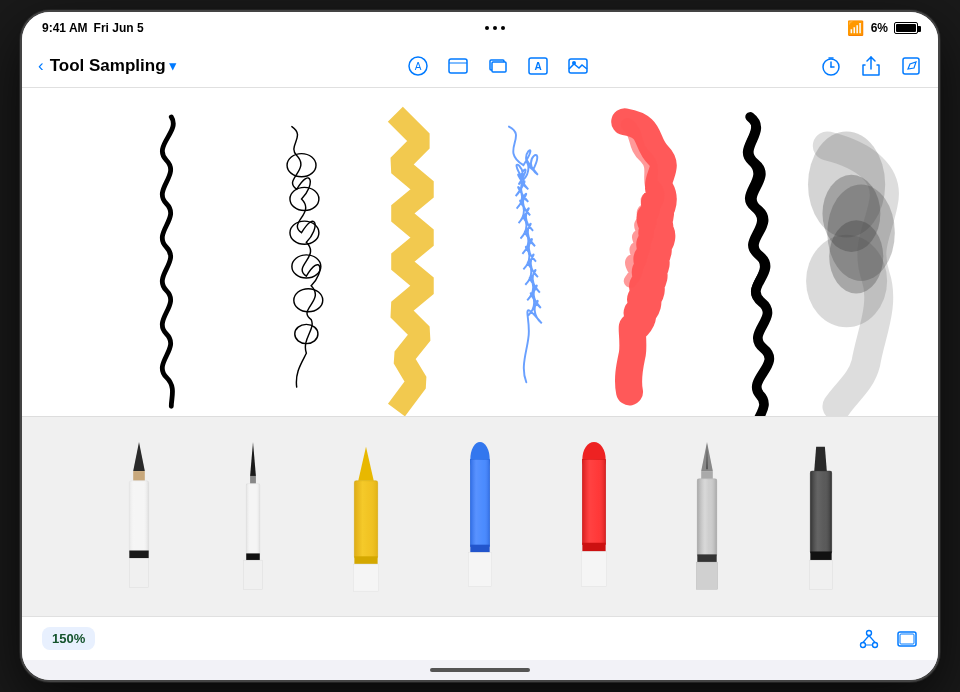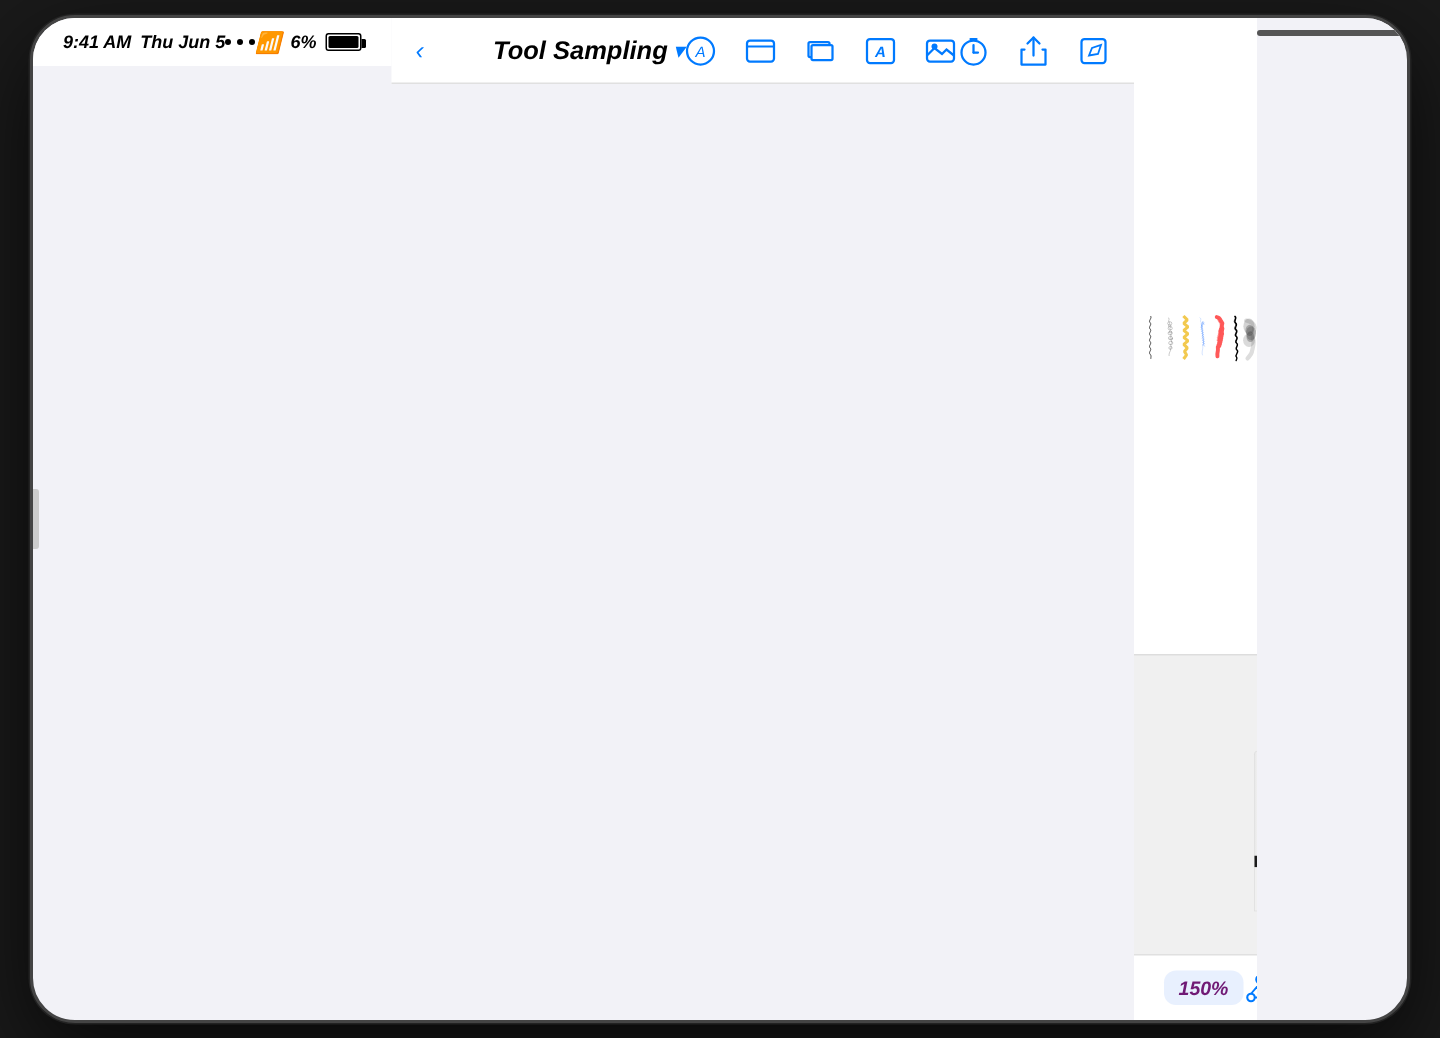--- a/index.html
+++ b/index.html
@@ -16,24 +16,23 @@
     }
 
     .device-frame {
       width: 920px;
       height: 672px;
       background: #f2f2f7;
       border-radius: 30px;
       border: 2px solid #444;
       overflow: hidden;
       display: flex;
-      flex-direction: row;
+      flex-direction: column;
       position: relative;
       box-shadow: 0 0 0 1px #222, 0 20px 60px rgba(0,0,0,0.7);
-      font-style: italic;
     }
 
     
     .status-bar {
       height: 32px;
       background: #fff;
       display: flex;
       align-items: center;
       justify-content: space-between;
       padding: 0 20px;
@@ -131,21 +130,20 @@
       cursor: pointer;
     }
 
     .doc-title {
       font-size: 17px;
       font-weight: 600;
       color: #000;
       display: flex;
       align-items: center;
       gap: 4px;
-      margin-left: 40px;
     }
 
     .chevron-down { font-size: 13px; color: #007aff; }
 
     
     .main-area {
       flex: 1;
       display: flex;
       flex-direction: column;
       overflow: hidden;
@@ -202,21 +200,21 @@
       border-top: 1px solid #e0e0e0;
       display: flex;
       align-items: center;
       justify-content: space-between;
       padding: 0 20px;
       flex-shrink: 0;
     }
 
     .zoom-badge {
       background: #e8f0fe;
-      color: #701a75;
+      color: #14532d;
       font-size: 13px;
       font-weight: 600;
       padding: 4px 10px;
       border-radius: 8px;
     }
 
     .bottom-right {
       display: flex;
       align-items: center;
       gap: 16px;
@@ -260,21 +258,21 @@
     }
   </style>
 </head>
 <body>
 
 <div class="device-frame">
 
   <div class="status-bar">
     <div class="status-left">
       <span>9:41 AM</span>
-      <span>Thu Jun 5</span>
+      <span>Fri Jun 5</span>
     </div>
     <div class="status-center">
       <div class="status-dot"></div>
       <div class="status-dot"></div>
       <div class="status-dot"></div>
     </div>
     <div class="status-right">
       <span class="wifi-icon">📶</span>
       <span>6%</span>
       <div class="battery-bar">

